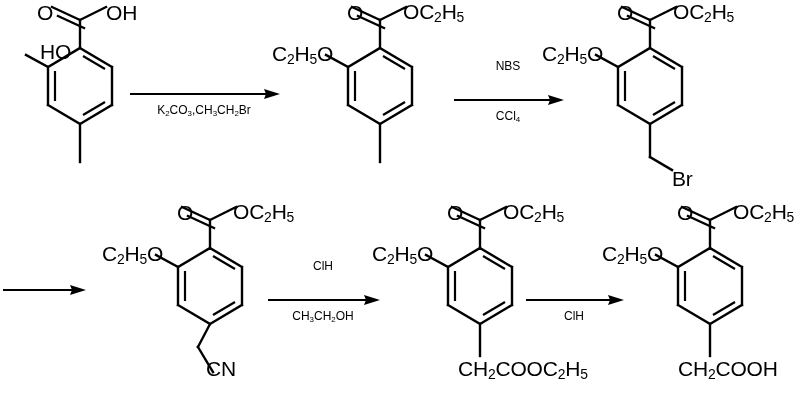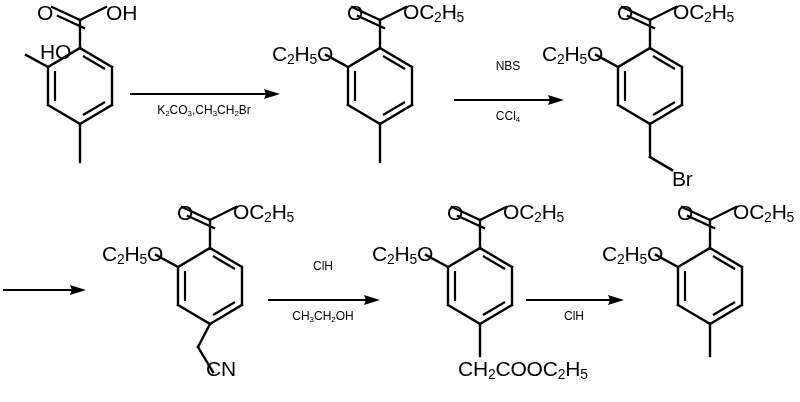--- a/index.html
+++ b/index.html
@@ -233,14 +233,15 @@
     <path class="bond" d="M90,48 L90,20"></path>
     <path class="bond" d="M90,20 L62,7"></path>
     <path class="bond" d="M94,28 L68,16"></path>
     <path class="bond" d="M90,20 L116,7"></path>
     <path class="bond" d="M58,67 L36,55"></path>
     <path class="bond" d="M90,124 L90,156"></path>
   </svg>
   <span class="chem-label" style="left:677px; top:202px;">O</span>
   <span class="chem-label" style="left:733px; top:201px;">OC<sub>2</sub>H<sub>5</sub></span>
   <span class="chem-label" style="left:602px; top:243px;">C<sub>2</sub>H<sub>5</sub>O</span>
+  <span class="chem-label" style="left:678px; top:358px;">CH<sub>2</sub>COOH</span>
 
 </div>
 
 </body></html>

